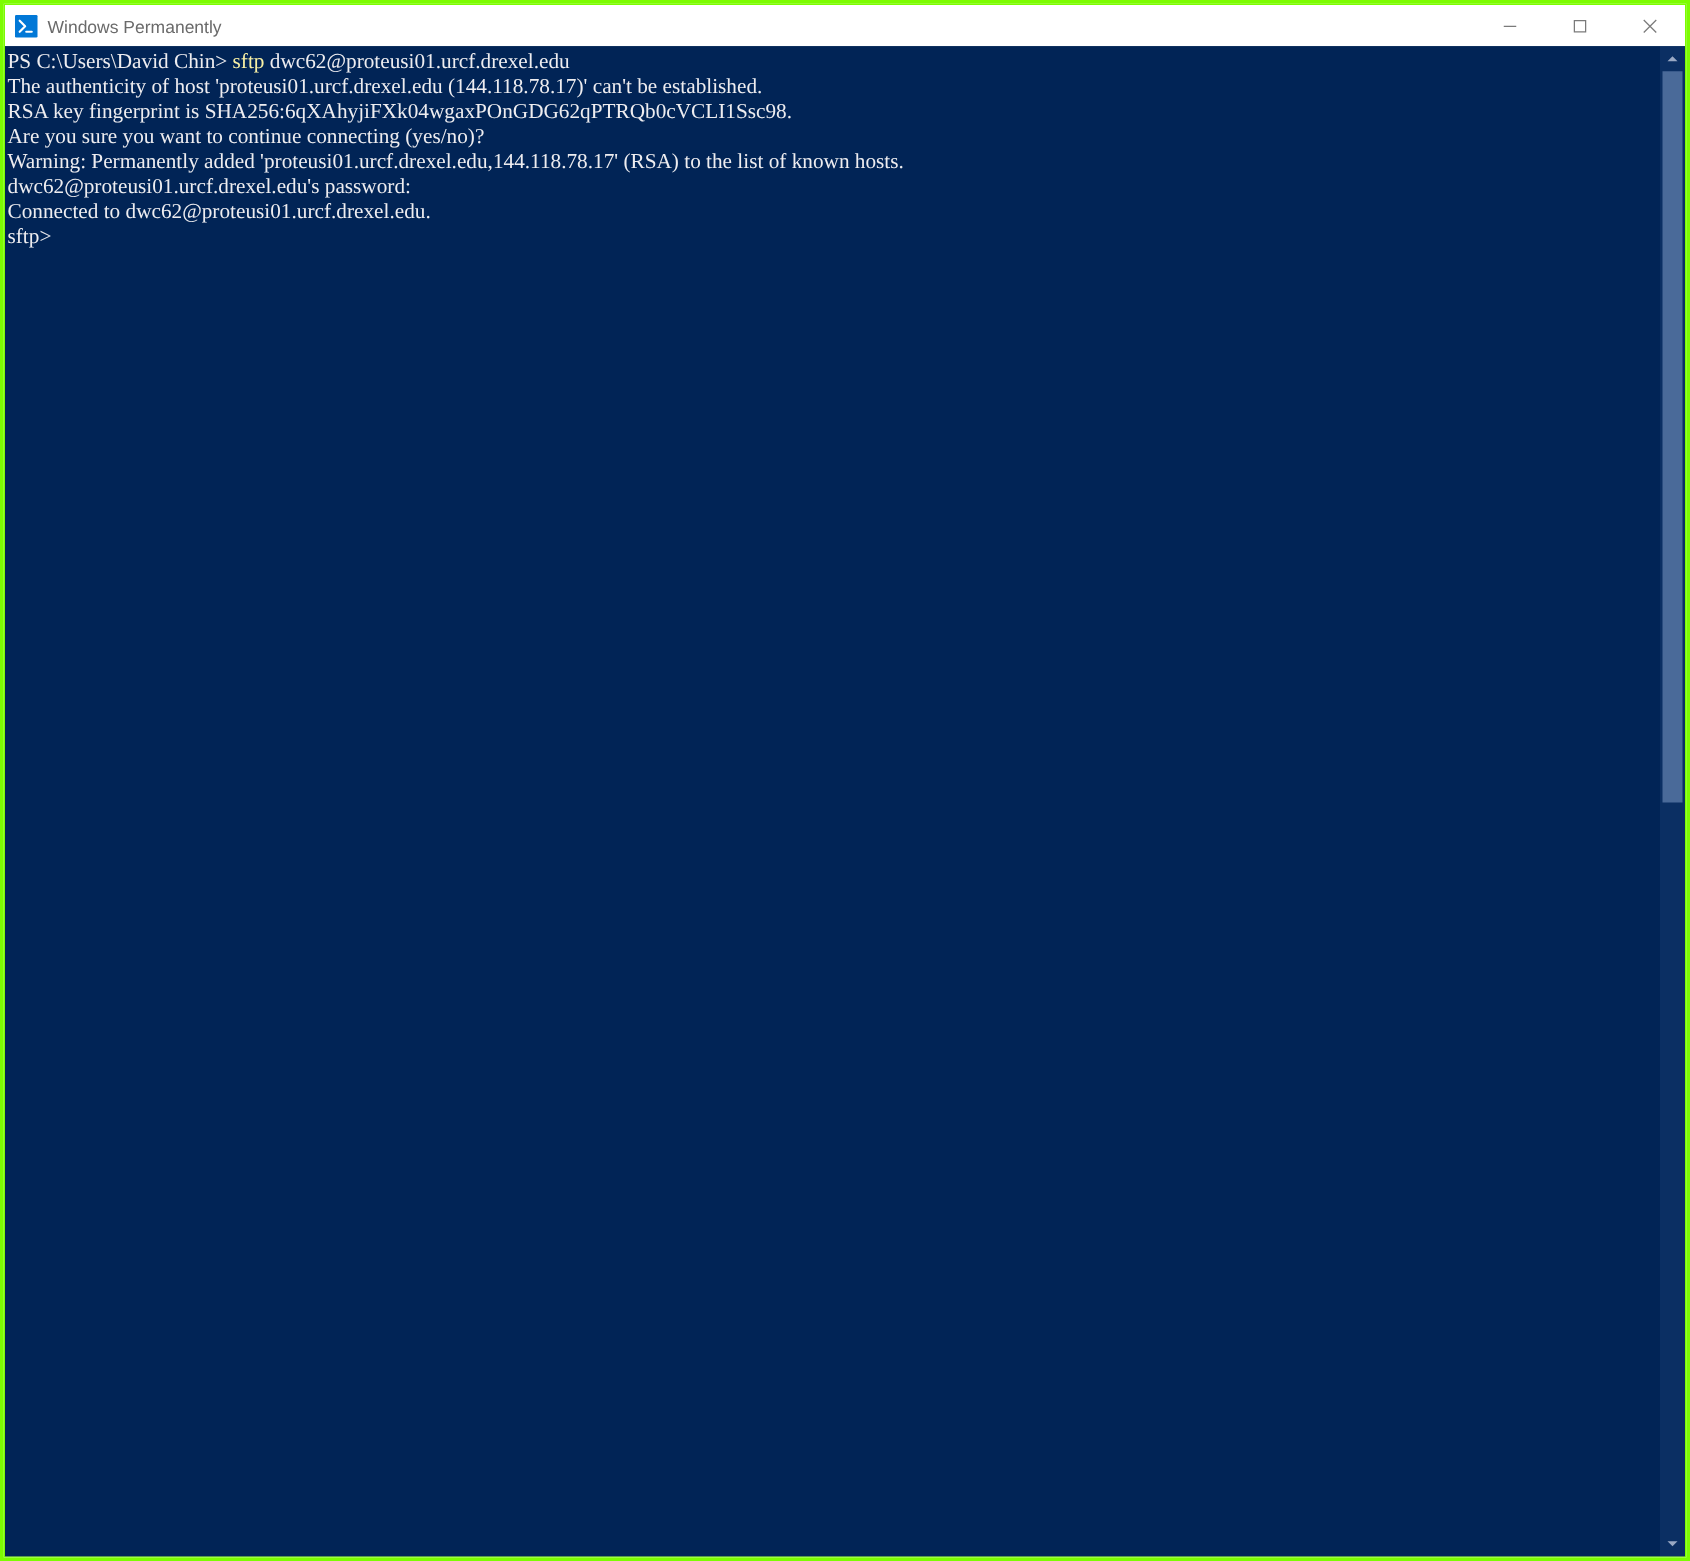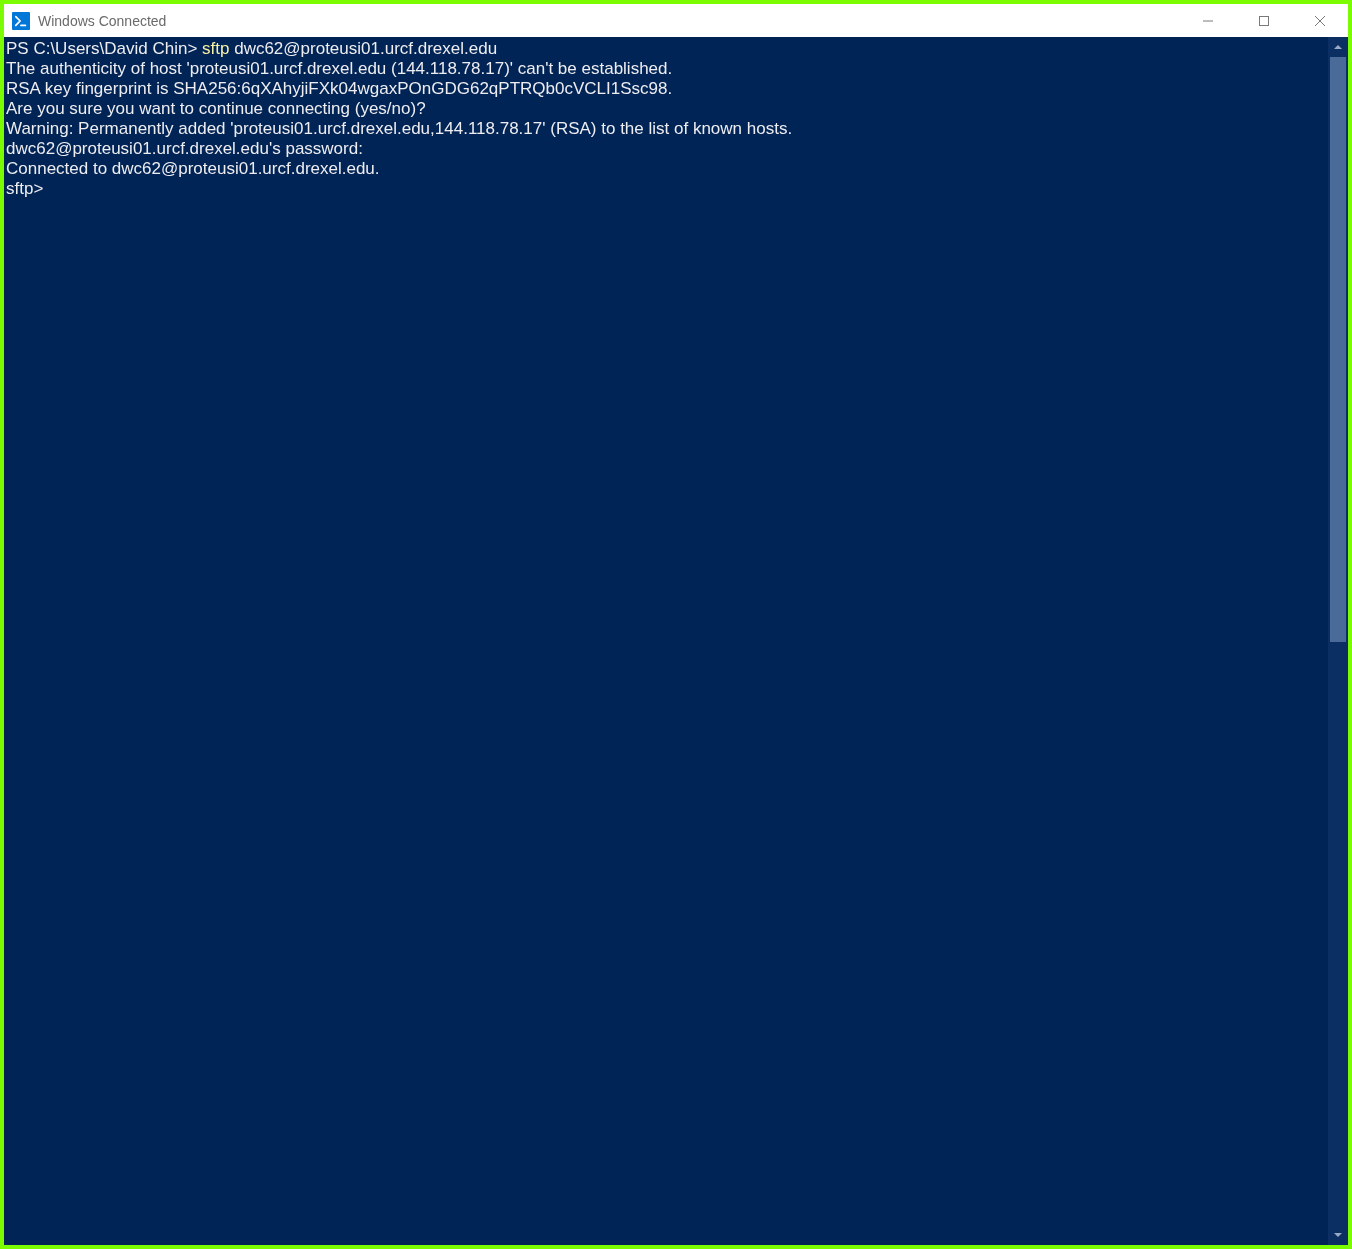--- a/index.html
+++ b/index.html
@@ -75,21 +75,21 @@
     .terminal-wrap {
       flex: 1;
       display: flex;
       background: #012456;
       min-height: 0;
     }
     .terminal {
       flex: 1;
       background: #012456;
       color: #eeedf0;
-      font-family: Liberation Sans, sans-serif;
+      font-family: Liberation Serif, serif;
       font-size: 17px;
       line-height: 20px;
       padding: 2px 0 2px 2px;
       white-space: pre-wrap;
       word-break: break-all;
       overflow: hidden;
     }
     .scrollbar {
       width: 20px;
       background: #0b2f63;
@@ -127,21 +127,21 @@
 <body>
 
 <div class="window">
   <div class="titlebar">
     <div class="app-icon">
       <svg viewBox="0 0 16 16">
         <path d="M2 3 L7 8 L2 13" stroke="#ffffff" stroke-width="2" fill="none" stroke-linecap="round" stroke-linejoin="round"></path>
         <path d="M8 13 L13 13" stroke="#ffffff" stroke-width="2" stroke-linecap="round"></path>
       </svg>
     </div>
-    <div class="title-text">Windows Connected</div>
+    <div class="title-text">Windows Permanently</div>
     <div class="win-controls">
       <div class="win-btn">
         <svg viewBox="0 0 12 12">
             <line x1="1" y1="6" x2="11" y2="6"></line>
           </svg>
       </div>
       <div class="win-btn">
         <svg viewBox="0 0 12 12">
             <rect x="1.5" y="1.5" width="9" height="9"></rect>
           </svg>

